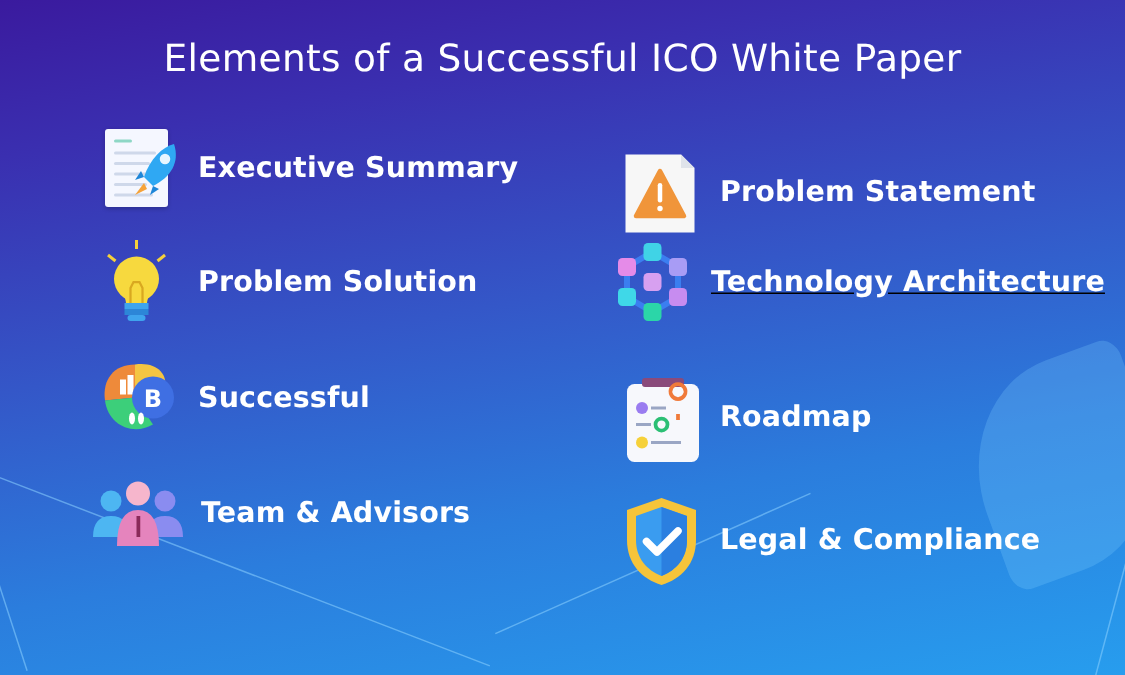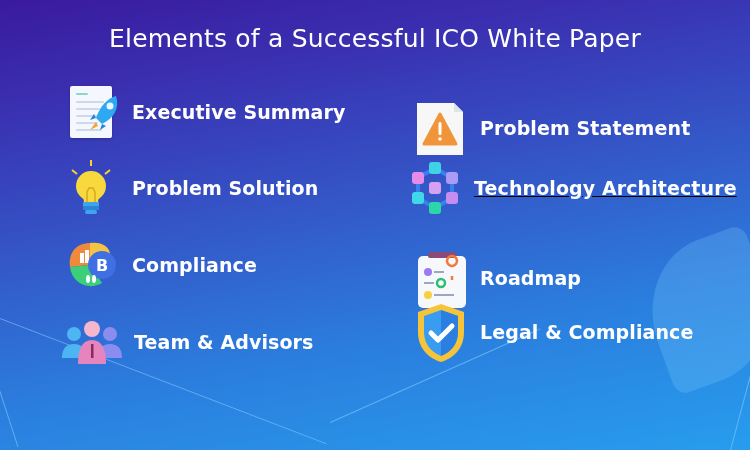--- a/index.html
+++ b/index.html
@@ -106,21 +106,21 @@
         <path d="M24 4 C10 4 2 14 4 28 L24 26Z" fill="#ee8a3a"></path>
         <path d="M4 28 C6 44 22 52 36 44 L24 26Z" fill="#3ccf7a"></path>
         <rect x="14" y="14" width="4" height="10" fill="#fff"></rect>
         <rect x="19" y="11" width="4" height="13" fill="#fff"></rect>
         <circle cx="36" cy="26" r="14" fill="#3f6fe3"></circle>
         <text x="36" y="32" text-anchor="middle" font-family="DejaVu Sans, sans-serif" font-weight="bold" font-size="16" fill="#fff">B</text>
         <ellipse cx="22" cy="40" rx="2" ry="4" fill="#fff"></ellipse>
         <ellipse cx="28" cy="40" rx="2" ry="4" fill="#fff"></ellipse>
       </svg>
     </div>
-    <span class="label">Compliance</span>
+    <span class="label">Successful</span>
   </div>
 
   <div class="item" style="left:414px;top:248px;">
     <div class="icon">
       <svg style="position:absolute;left:2px;top:2px;" width="52" height="60" viewBox="0 0 52 60">
         <rect x="2" y="6" width="48" height="52" rx="5" fill="#f7f8fc"></rect>
         <rect x="12" y="2" width="28" height="6" rx="2" fill="#8a4a7a"></rect>
         <circle cx="12" cy="22" r="4" fill="#9a7cf0"></circle>
         <line x1="18" y1="22" x2="28" y2="22" stroke="#9aa6c4" stroke-width="2"></line>
         <path d="M36 16 a5 5 0 1 1 0.01 0 M36 26 L36 30" fill="none" stroke="#f07a3a" stroke-width="2.5"></path>
@@ -141,21 +141,21 @@
         <circle cx="48" cy="14" r="7" fill="#8a8cf0"></circle>
         <path d="M36 38 Q36 24 48 24 Q60 24 60 38Z" fill="#8a8cf0"></path>
         <circle cx="30" cy="9" r="8" fill="#f6b6cc"></circle>
         <path d="M16 44 Q16 20 30 20 Q44 20 44 44Z" fill="#e584bd"></path>
         <rect x="29" y="24" width="2.5" height="14" fill="#8a2a5a"></rect>
       </svg>
     </div>
     <span class="label">Team &amp; Advisors</span>
   </div>
 
-  <div class="item" style="left:414px;top:302px;">
+  <div class="item" style="left:414px;top:330px;">
     <div class="icon">
       <svg style="position:absolute;left:0;top:0;" width="54" height="62" viewBox="0 0 54 62">
         <path d="M27 2 L50 10 V30 C50 46 40 56 27 60 C14 56 4 46 4 30 V10Z" fill="#f6c43a"></path>
         <path d="M27 8 L44 14 V30 C44 42 37 50 27 54 C17 50 10 42 10 30 V14Z" fill="#3a9cf0"></path>
         <path d="M27 8 L44 14 V30 C44 42 37 50 27 54Z" fill="#2b7fe0"></path>
         <path d="M17 31 L24 38 L38 24" fill="none" stroke="#fff" stroke-width="5" stroke-linecap="round" stroke-linejoin="round"></path>
       </svg>
     </div>
     <span class="label">Legal &amp; Compliance</span>
   </div>

